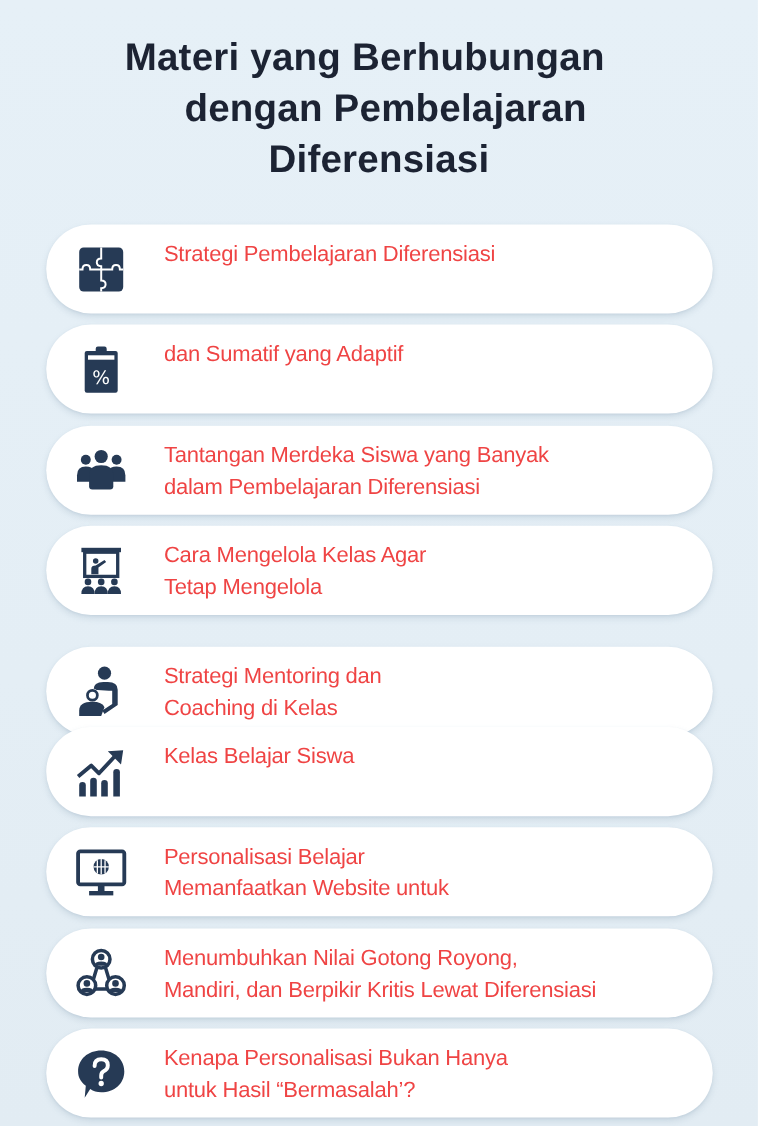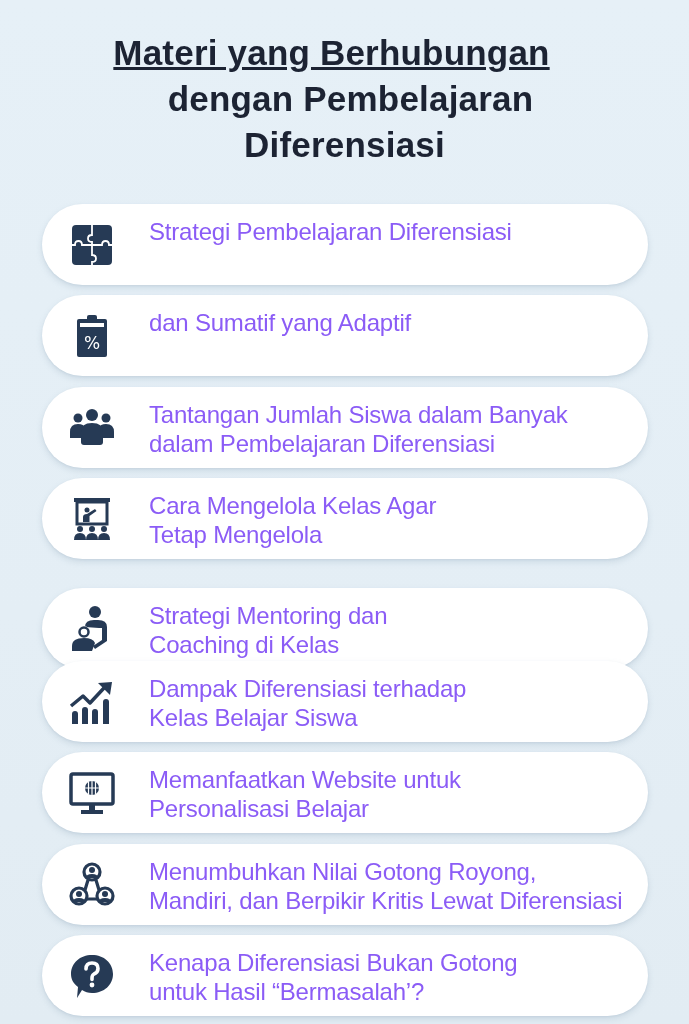--- a/index.html
+++ b/index.html
@@ -20,21 +20,21 @@
     top: 30px;
     width: 689px;
     text-align: center;
     color: #1c2333;
     font-weight: 700;
     font-size: 35px;
     line-height: 46px;
     letter-spacing: 0.2px;
   }
   .title span { display: block; }
-  .title .l1 { padding-right: 26px; text-decoration: underline; }
+  .title .l1 { padding-right: 26px; }
   .title .l2 { padding-left: 12px; }
 
   .list {
     position: absolute;
     left: 42px;
     top: 204px;
     width: 606px;
   }
   .card {
     position: absolute;
@@ -54,22 +54,22 @@
     display: flex;
     align-items: center;
     justify-content: center;
   }
   .card .icon svg { width: 48px; height: 48px; display: block; }
   .card .text {
     position: absolute;
     left: 107px;
     top: 13px;
     width: 490px;
-    color: #8b5cf6;
-    font-size: 24px;
+    color: #ef4444;
+    font-size: 20px;
     line-height: 29px;
     letter-spacing: -0.2px;
   }
   .card .text span { display: block; white-space: nowrap; }
 </style>
 </head>
 <body>
 
 <div class="title">
   <span class="l1">Materi yang Berhubungan</span>
@@ -112,21 +112,21 @@
       <svg viewBox="0 0 48 48">
         <circle cx="10" cy="14" r="4.5" fill="#263a55"></circle>
         <circle cx="38" cy="14" r="4.5" fill="#263a55"></circle>
         <circle cx="24" cy="11" r="6" fill="#263a55"></circle>
         <path d="M2 34 v-6 q0 -8 8 -8 q6 0 7 4 v10 z" fill="#263a55"></path>
         <path d="M46 34 v-6 q0 -8 -8 -8 q-6 0 -7 4 v10 z" fill="#263a55"></path>
         <path d="M13 38 v-10 q0 -9 11 -9 q11 0 11 9 v10 q0 3 -3 3 h-16 q-3 0 -3 -3 z" fill="#263a55"></path>
       </svg>
     </div>
     <div class="text">
-      <span>Tantangan Jumlah Siswa dalam Banyak</span>
+      <span>Tantangan Merdeka Siswa yang Banyak</span>
       <span>dalam Pembelajaran Diferensiasi</span>
     </div>
   </div>
 
   <div class="card" style="top:274px">
     <div class="icon">
       <svg viewBox="0 0 48 48">
         <rect x="6" y="3" width="36" height="4" fill="#263a55"></rect>
         <rect x="9" y="7" width="30" height="22" fill="none" stroke="#263a55" stroke-width="3"></rect>
         <circle cx="19" cy="15" r="2.5" fill="#263a55"></circle>
@@ -166,38 +166,37 @@
       <svg viewBox="0 0 48 48">
         <polyline points="3,28 15,18 22,25 36,10" fill="none" stroke="#263a55" stroke-width="3.5" stroke-linejoin="round"></polyline>
         <polygon points="30,5 44,4 42,17" fill="#263a55"></polygon>
         <path d="M4 46 v-10 q0 -3 3 -3 q3 0 3 3 v10 z" fill="#263a55"></path>
         <path d="M14 46 v-14 q0 -3 3 -3 q3 0 3 3 v14 z" fill="#263a55"></path>
         <path d="M24 46 v-12 q0 -3 3 -3 q3 0 3 3 v12 z" fill="#263a55"></path>
         <path d="M35 46 v-22 q0 -3 3 -3 q3 0 3 3 v22 z" fill="#263a55"></path>
       </svg>
     </div>
     <div class="text">
-      <span>Dampak Diferensiasi terhadap</span>
       <span>Kelas Belajar Siswa</span>
     </div>
   </div>
 
   <div class="card" style="top:548px">
     <div class="icon">
       <svg viewBox="0 0 48 48">
         <rect x="3" y="5" width="42" height="30" rx="2" fill="none" stroke="#263a55" stroke-width="3.5"></rect>
         <circle cx="24" cy="19" r="7" fill="#263a55"></circle>
         <path d="M17 19 h14 M24 12 v14 M20.5 13 v12 M27.5 13 v12" stroke="#fff" stroke-width="1.2"></path>
         <rect x="21" y="35" width="6" height="6" fill="#263a55"></rect>
         <rect x="13" y="41" width="22" height="4" fill="#263a55"></rect>
       </svg>
     </div>
     <div class="text">
+      <span>Personalisasi Belajar</span>
       <span>Memanfaatkan Website untuk</span>
-      <span>Personalisasi Belajar</span>
     </div>
   </div>
 
   <div class="card" style="top:640px">
     <div class="icon">
       <svg viewBox="0 0 48 48">
         <g fill="none" stroke="#263a55" stroke-width="3.2">
           <circle cx="24" cy="11" r="8"></circle>
           <circle cx="11" cy="35" r="8"></circle>
           <circle cx="37" cy="35" r="8"></circle>
@@ -219,18 +218,18 @@
 
   <div class="card" style="top:731px">
     <div class="icon">
       <svg viewBox="0 0 48 48">
         <path d="M24 3 C36 3 45 11 45 22 C45 33 36 41 24 41 C20 41 17 40 14 38 L9 46 L10 35 C5 31 3 27 3 22 C3 11 12 3 24 3 Z" fill="#263a55"></path>
         <path d="M18 17 q0 -6 6 -6 q6 0 6 5.5 q0 4 -4 5.5 q-2 1 -2 4 v1.5" fill="none" stroke="#fff" stroke-width="3.6" stroke-linecap="round"></path>
         <circle cx="24" cy="33" r="2.4" fill="#fff"></circle>
       </svg>
     </div>
     <div class="text">
-      <span>Kenapa Diferensiasi Bukan Gotong</span>
+      <span>Kenapa Personalisasi Bukan Hanya</span>
       <span>untuk Hasil “Bermasalah’?</span>
     </div>
   </div>
 
 </div>
 
 </body></html>

